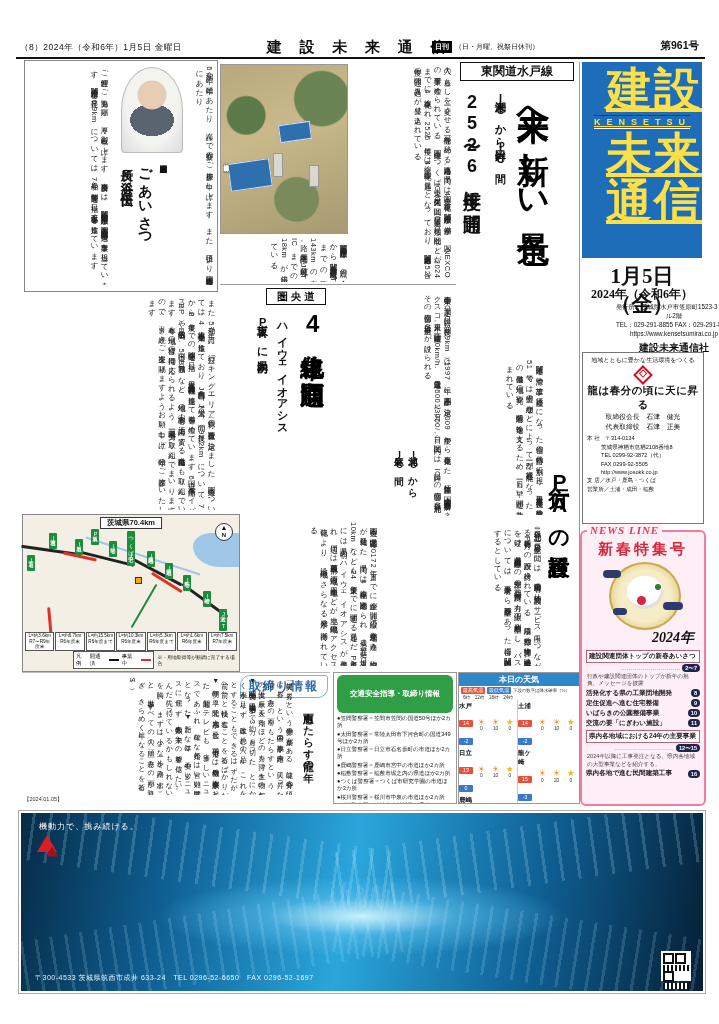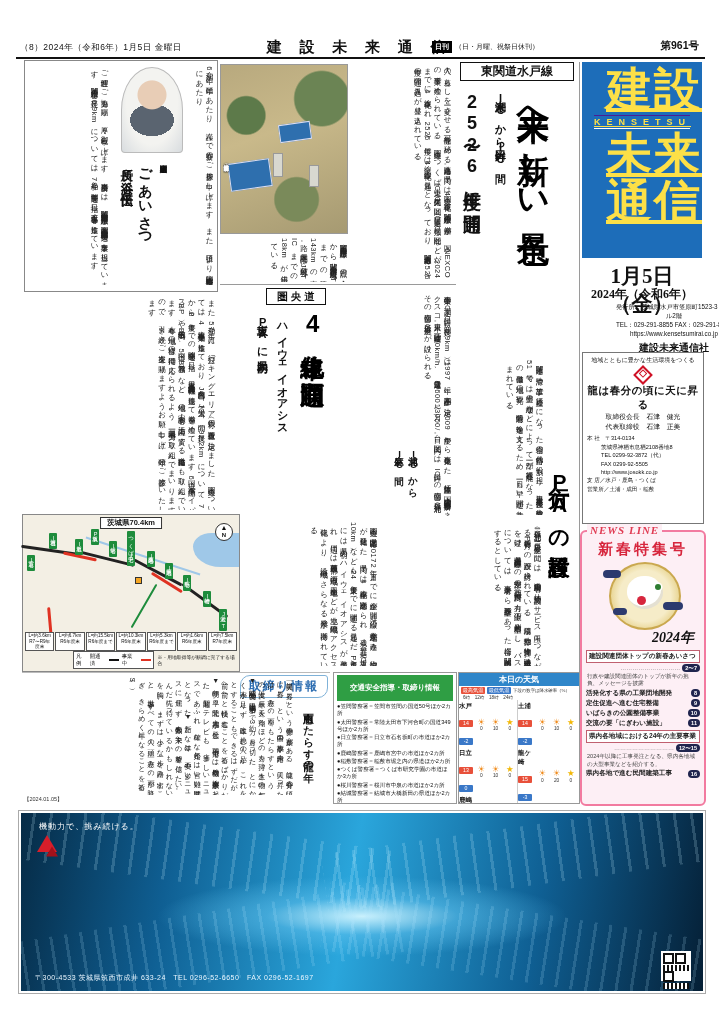--- a/index.html
+++ b/index.html
@@ -58,21 +58,21 @@
   .river{position:absolute;background:#9fc8e8;z-index:1;}
   .seg-box{border:1px solid #555;background:#fff;font-size:4.6px;line-height:1.25;text-align:center;padding:0 1px;}
   .legend{display:flex;align-items:center;gap:3px;font-size:5.4px;background:#fff;border:1px solid #555;padding:1px 2px;}
   .sw{display:inline-block;width:10px;height:2px;background:#111;}
   .sw.red{background:#e03222;}
   
   .col-brand{border:1.5px solid #7fb2d8;border-radius:10px 3px 10px 3px;color:#2b6cb0;background:#fff;
              font-family:"Liberation Serif",serif;font-weight:bold;font-size:12px;padding:2px 8px;letter-spacing:2px;}
   
   .traffic{border:1px solid #999;}
-  .traffic-hd{background:#2f9e44;color:#fff;font-size:7.5px;font-weight:bold;text-align:center;border-radius:0;margin:2px 3px;padding:8px 0;}
+  .traffic-hd{background:#2f9e44;color:#fff;font-size:7.5px;font-weight:bold;text-align:center;border-radius:6px;margin:2px 3px;padding:14px 0;}
   .traffic-item{font-size:5.6px;line-height:1.3;margin:1px 3px 0;}
   
   .weather{border:1px solid #999;}
   .weather-hd{background:#2f86c9;color:#fff;font-size:8px;font-weight:bold;text-align:center;padding:1px 0;}
   .w-chip{display:inline-block;color:#fff;font-size:5.2px;width:14px;text-align:center;border-radius:1px;line-height:7px;}
   .hi{background:#e8503a;} .lo{background:#3a78c8;}
   .w-city{font-size:6.4px;font-weight:bold;}
   .w-icon{font-size:8.5px;line-height:1;color:#f08c1e;}
   .w-icon.star{color:#f2b705;}
   .w-pct{font-size:4.8px;color:#333;text-align:center;}

